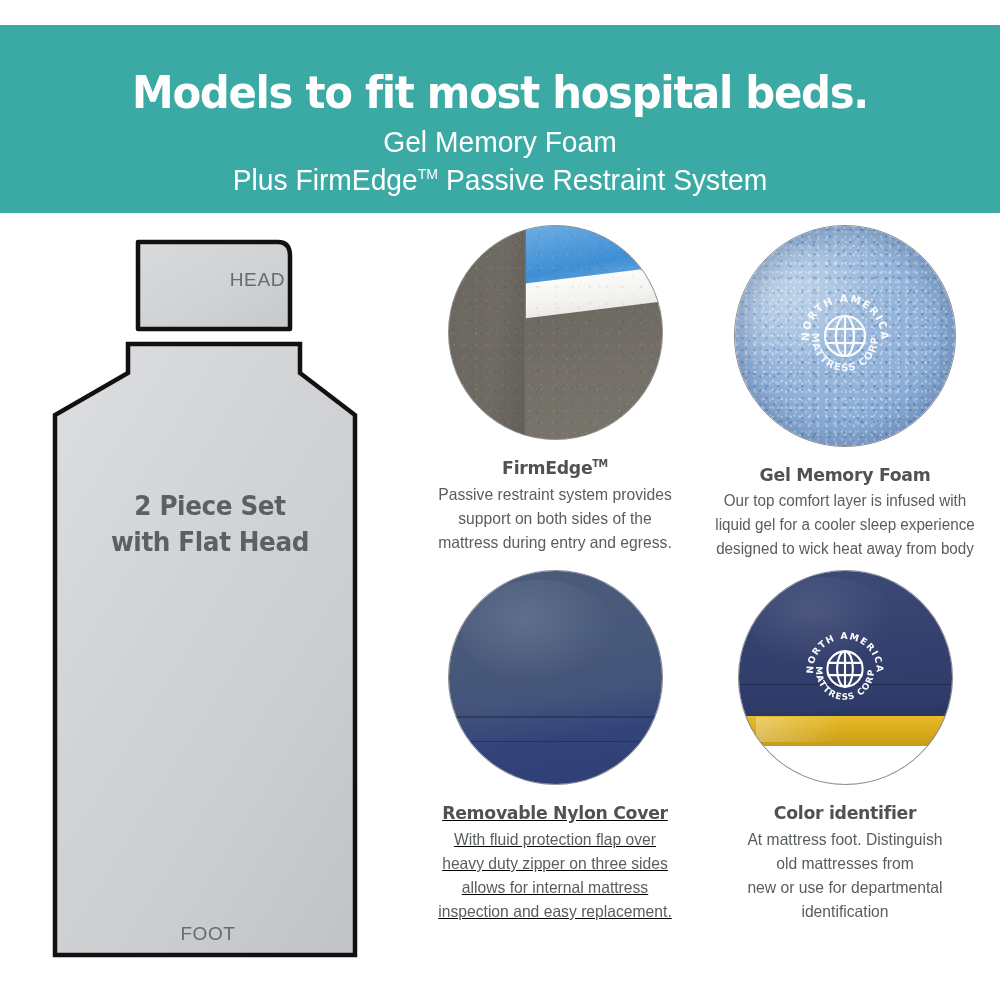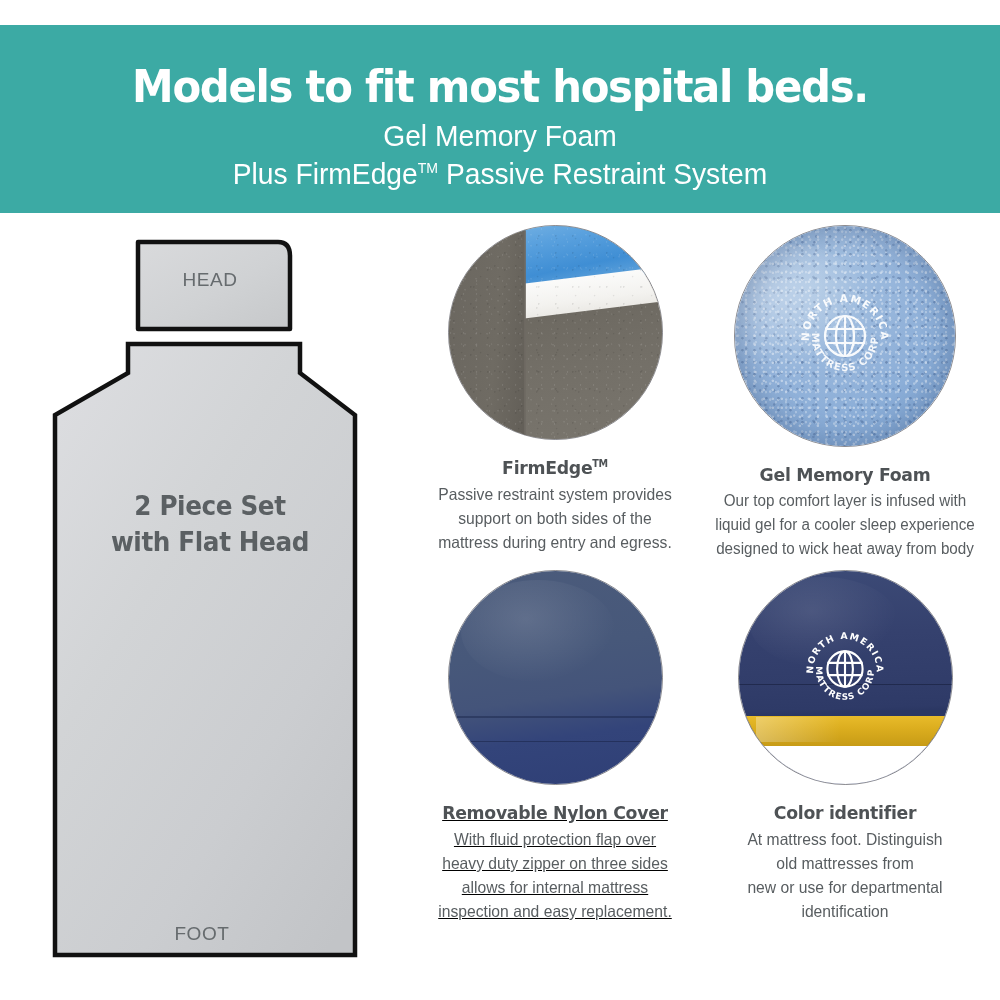--- a/index.html
+++ b/index.html
@@ -18,21 +18,21 @@
   
   .header-banner {
     position: absolute;
     left: 0;
     top: 25px;
     width: 1000px;
     height: 188px;
     background: #3caaa4;
     text-align: center;
     box-sizing: border-box;
-    padding-top: 6px;
+    padding-top: 12px;
   }
   .header-title {
     font-family: "DejaVu Sans", sans-serif;
     font-weight: bold;
     font-size: 45px;
     color: #ffffff;
     letter-spacing: -1.4px;
     line-height: 60px;
     transform: scaleX(0.93);
     margin: 0;
@@ -74,23 +74,24 @@
     color: #666b6e;
     text-align: center;
     pointer-events: none;
   }
   .label-head {
     left: 135px;
     top: 56px;
     width: 150px;
     font-size: 19px;
     letter-spacing: 0.6px;
+    text-align: right;
   }
   .label-foot {
-    left: 122px;
+    left: 128px;
     top: 710px;
     width: 160px;
     font-size: 19px;
     letter-spacing: 0.6px;
   }
   .label-center {
     left: 45px;
     top: 275px;
     width: 330px;
     font-family: "DejaVu Sans", sans-serif;

